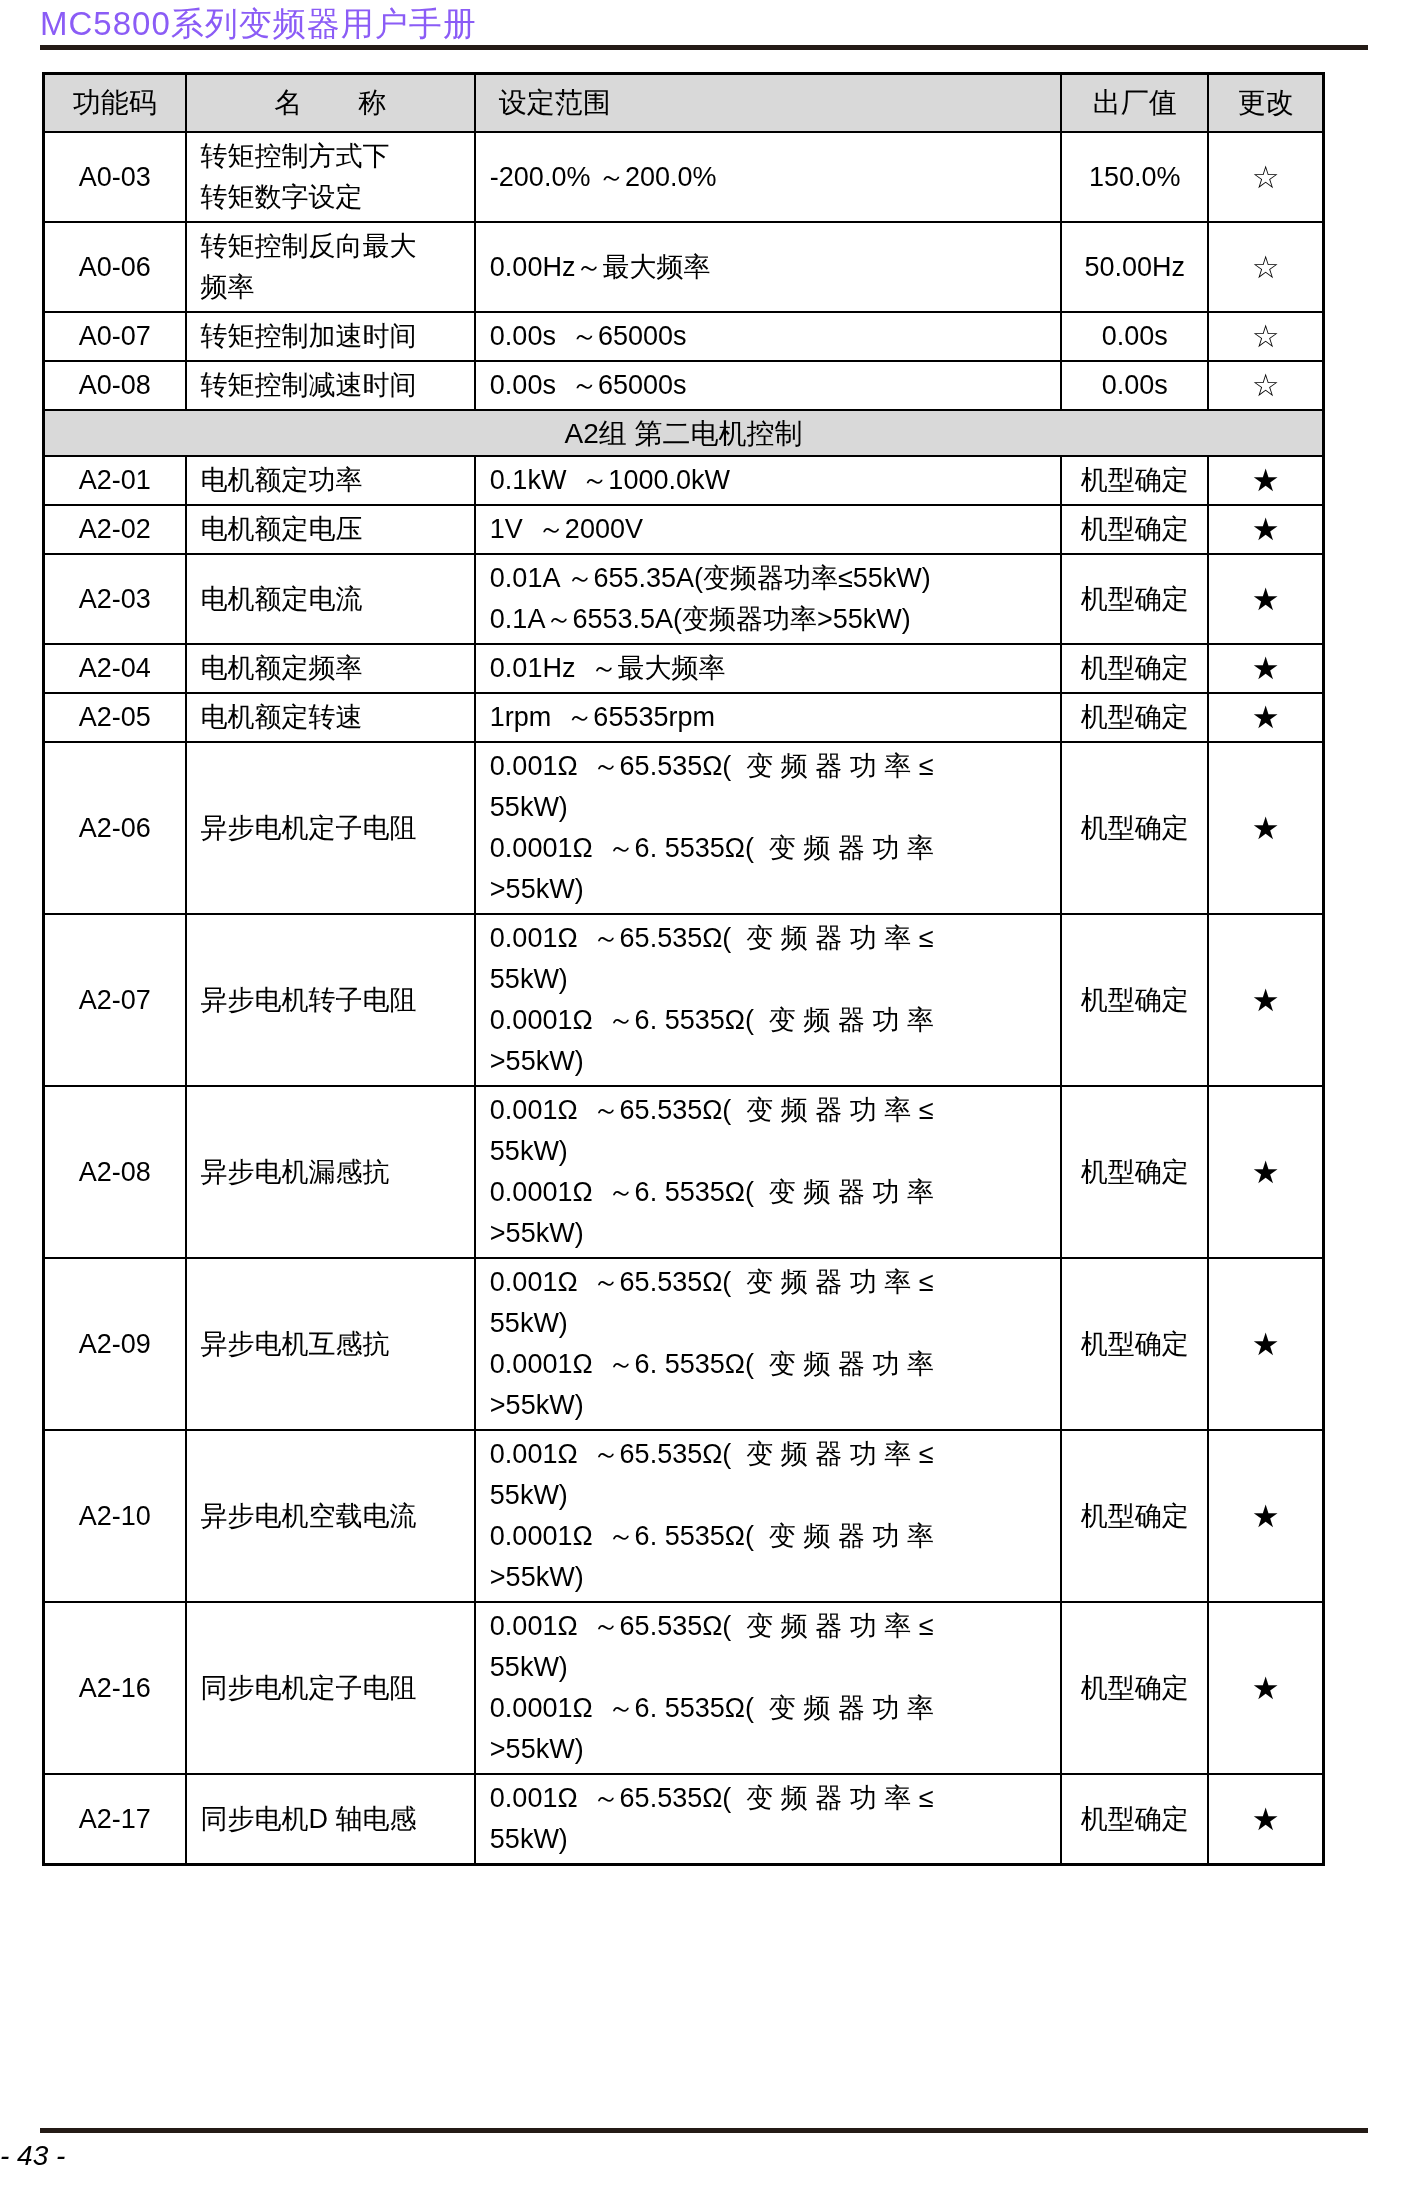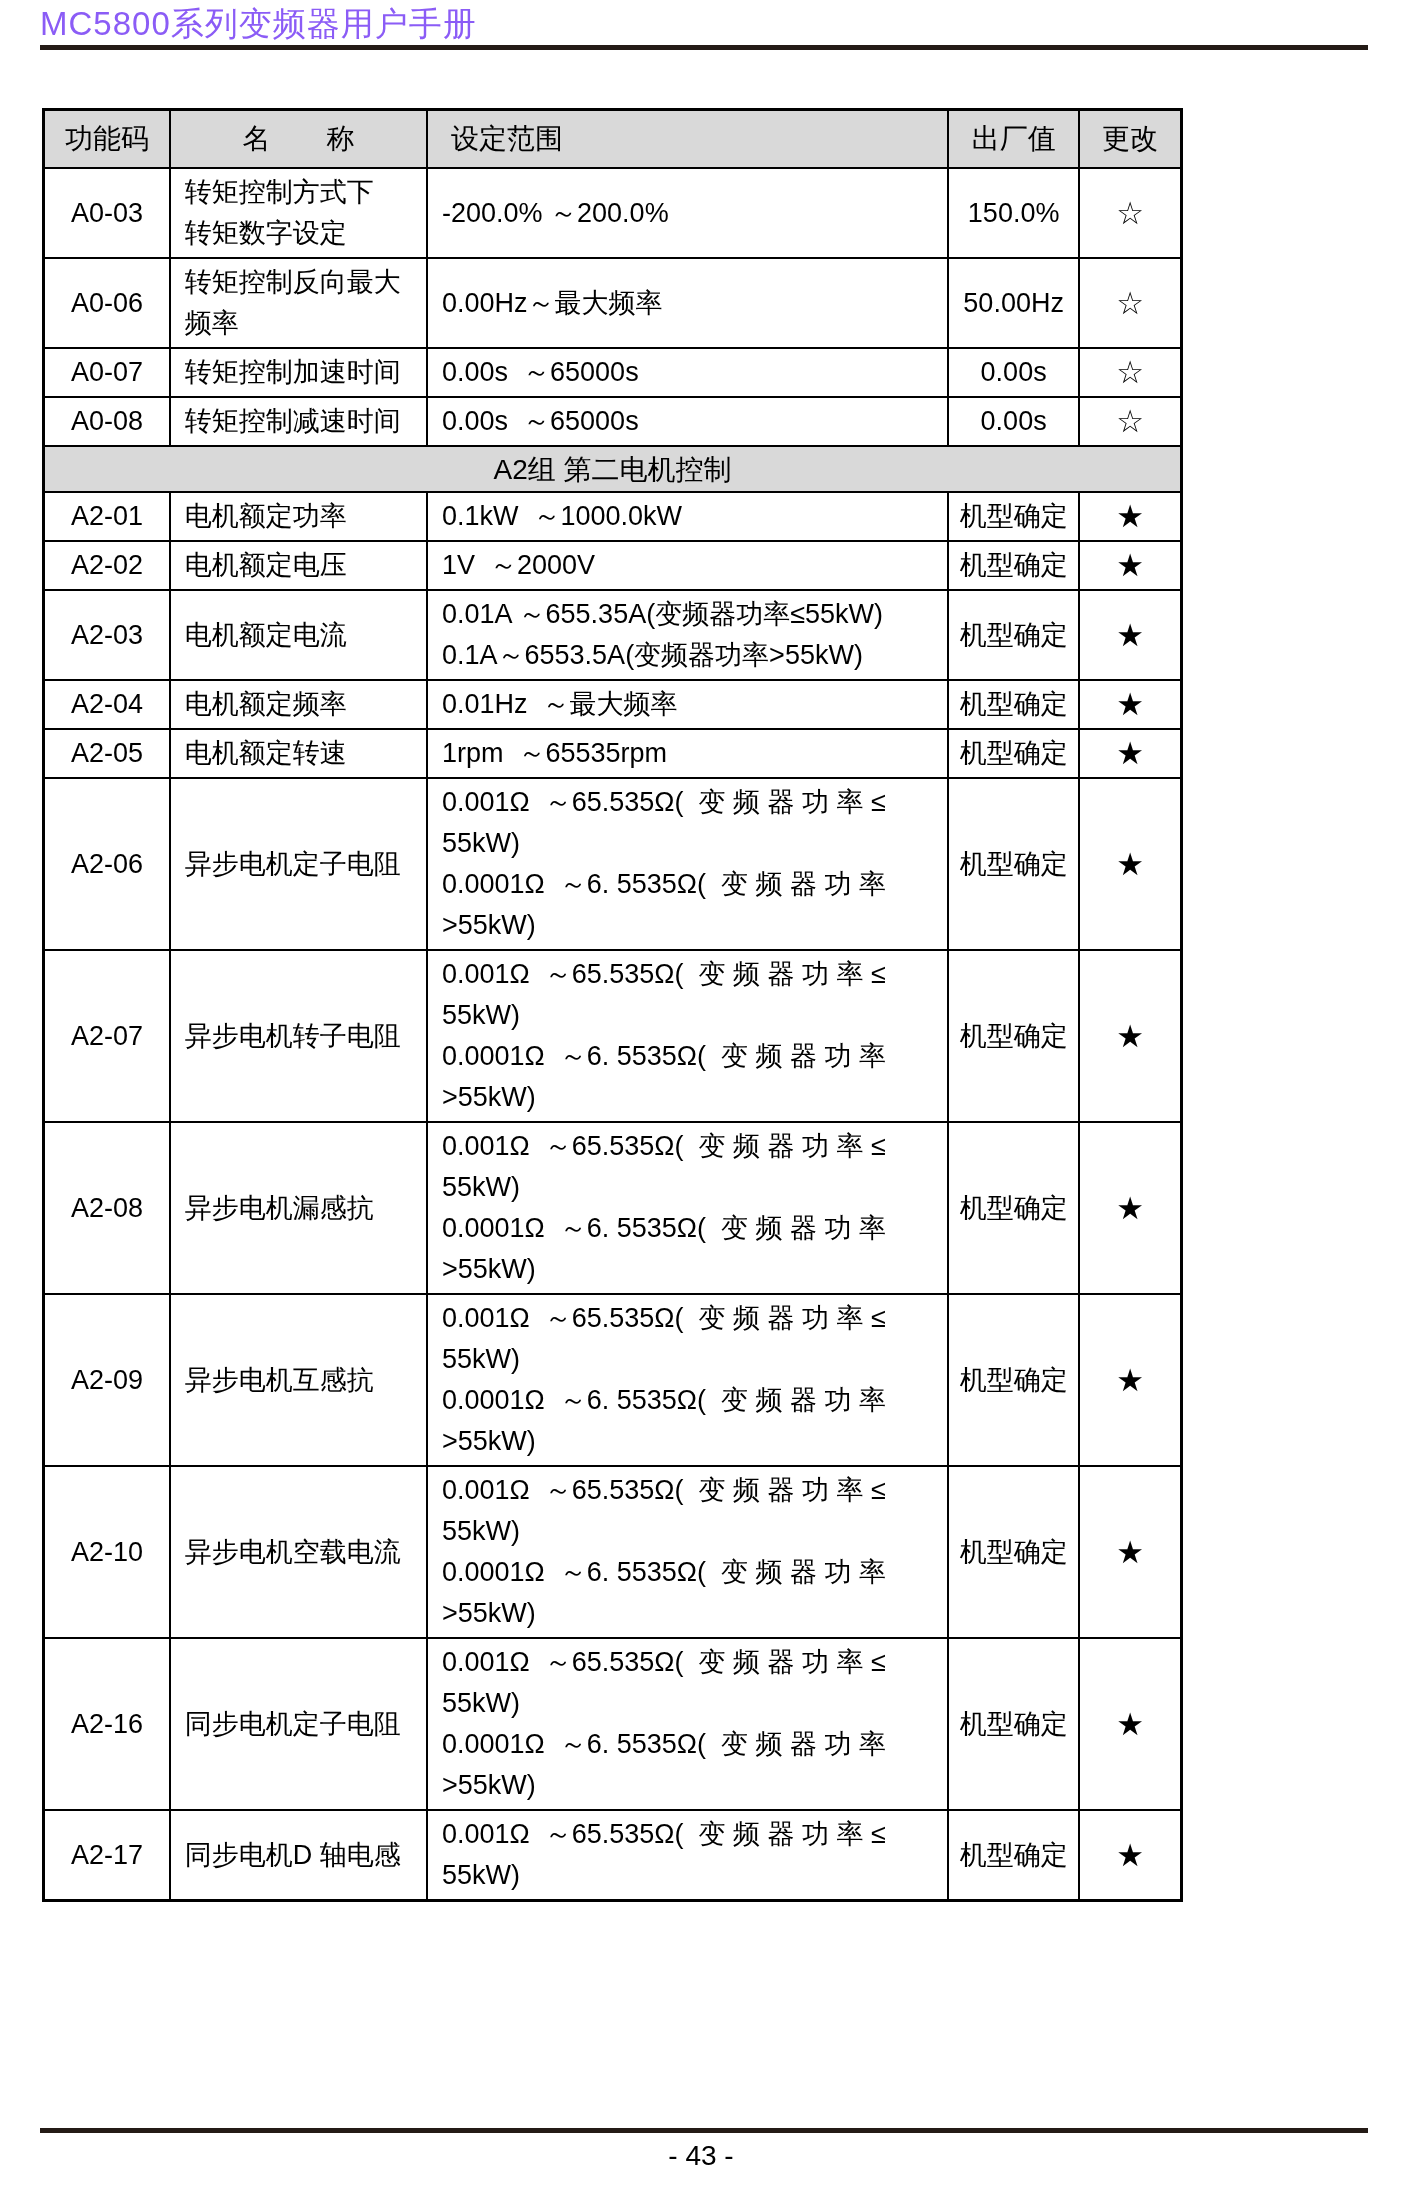--- a/index.html
+++ b/index.html
@@ -30,25 +30,24 @@
     left: 40px;
     top: 45px;
     width: 1328px;
     height: 5px;
     background: #241b16;
   }
   table.fc-table {
     position: absolute;
     left: 42px;
     top: 72px;
-    width: 1141px;
+    width: 1283px;
     border-collapse: collapse;
     table-layout: fixed;
     border: 3px solid #000000;
-    margin-top: 36px;
   }
   .fc-table th, .fc-table td {
     border: 2px solid #000000;
     vertical-align: middle;
     overflow: hidden;
   }
   .fc-table th {
     background: #d9d9d9;
     font-weight: normal;
     font-size: 28px;
@@ -89,22 +88,22 @@
     top: 2128px;
     width: 1328px;
     height: 5px;
     background: #241b16;
   }
   .page-number {
     position: absolute;
     left: 0;
     top: 2140px;
     width: 100%;
-    text-align: center;
     font-size: 28px;
+    font-style: italic;
   }
 </style>
 </head>
 <body>
 
 <div class="page">
 
   <div class="doc-title">MC5800系列变频器用户手册</div>
   <div class="title-rule"></div>
 

